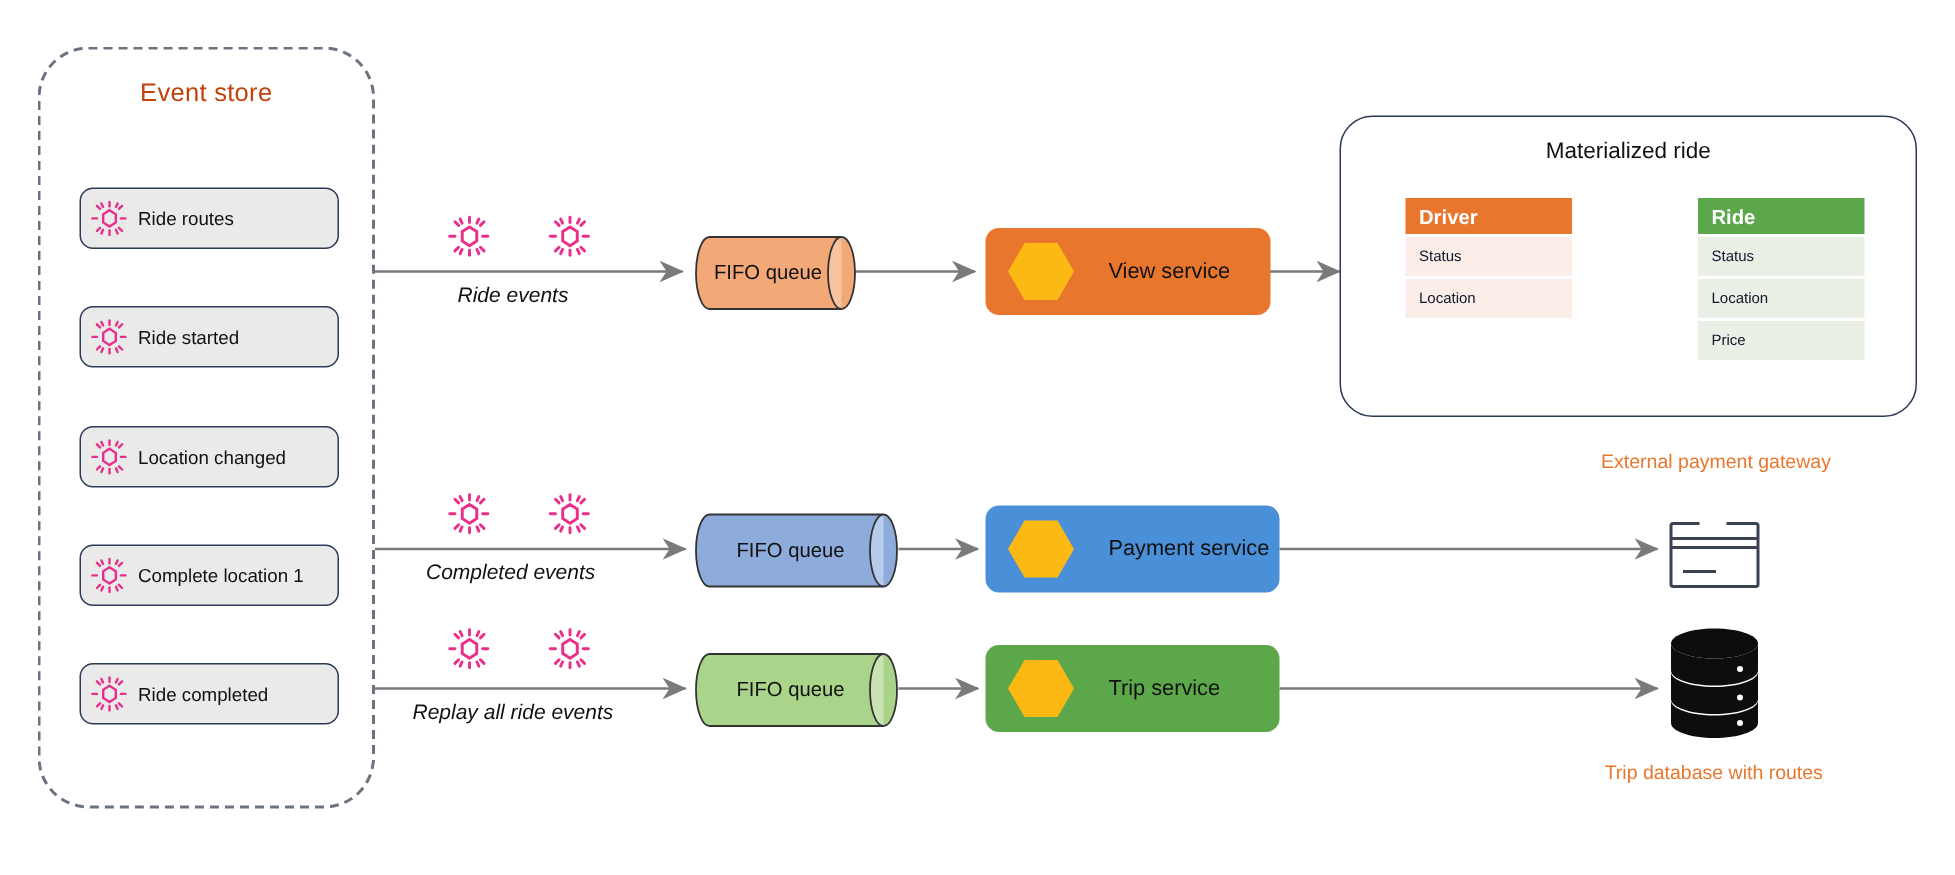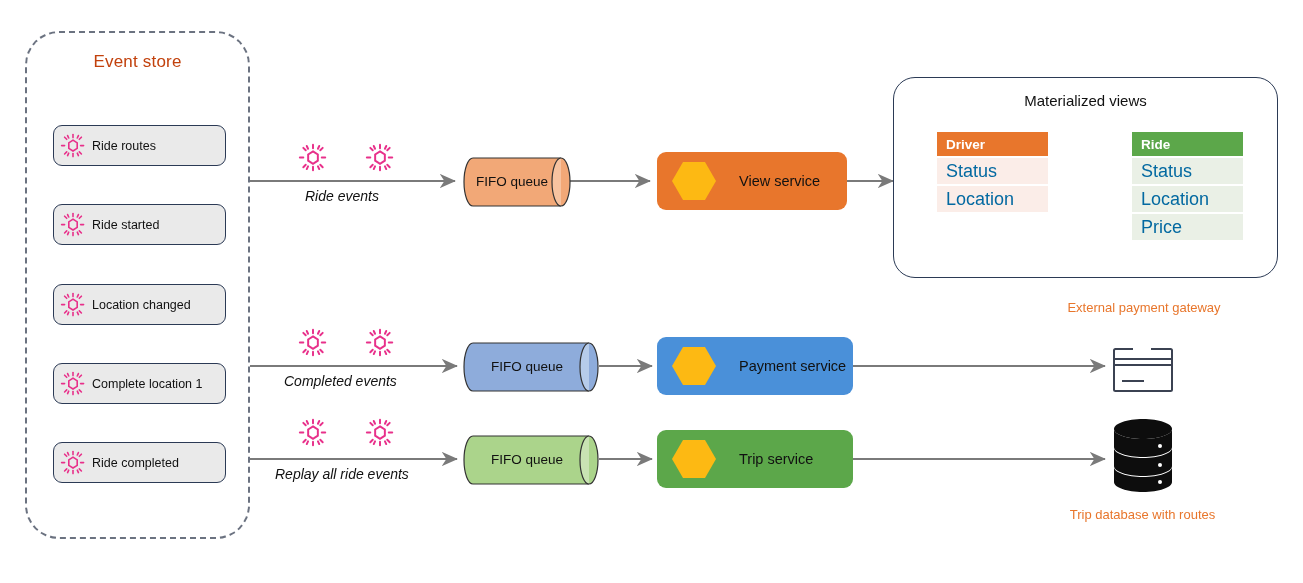--- a/index.html
+++ b/index.html
@@ -35,21 +35,21 @@
   .svc-label{font-size:14.5px;color:#111;margin-left:22px;white-space:nowrap;}
 
   
   #mv-panel{left:893px;top:77px;width:385px;height:201px;border:1.6px solid #2b3a55;
     border-radius:22px;background:#fff;box-sizing:border-box;}
   #mv-title{left:893px;top:92px;width:385px;text-align:center;font-size:15px;color:#111;}
   .mv-table{width:111px;padding-left:16px;}
   .mv-head{height:24px;display:flex;align-items:center;padding-left:9px;
     box-sizing:border-box;color:#fff;font-size:13.5px;font-weight:bold;}
   .mv-row{height:26px;display:flex;align-items:center;padding-left:9px;
-    box-sizing:border-box;font-size:18px;color:#0369a1;margin-top:2px;}
+    box-sizing:border-box;font-size:10px;color:#0f172a;margin-top:2px;}
 
   
   svg{display:block;overflow:visible;}
 </style>
 </head>
 <body>
 
 <div class="abs" id="event-store"></div>
 <div class="abs" id="event-store-title">Event store</div>
 
@@ -354,21 +354,21 @@
 <div class="abs svc" style="left:657px;top:430px;width:196px;background:#5CA74A">
   <span class="hex">
     <svg width="46" height="42" viewBox="0 0 46 42">
         <polygon points="12,2 34,2 45,21 34,40 12,40 1,21" fill="#FDB913"></polygon>
       </svg>
   </span>
   <span class="svc-label">Trip service</span>
 </div>
 
 <div class="abs" id="mv-panel"></div>
-<div class="abs" id="mv-title">Materialized views</div>
+<div class="abs" id="mv-title">Materialized ride</div>
 
 <div class="abs mv-table" style="left:921px;top:132px">
   <div class="mv-head" style="background:#E8762C">Driver</div>
   <div class="mv-row" style="background:#FBEDE8">Status</div>
   <div class="mv-row" style="background:#FBEDE8">Location</div>
 </div>
 
 <div class="abs mv-table" style="left:1116px;top:132px">
   <div class="mv-head" style="background:#5CA74A">Ride</div>
   <div class="mv-row" style="background:#EAF0E6">Status</div>

